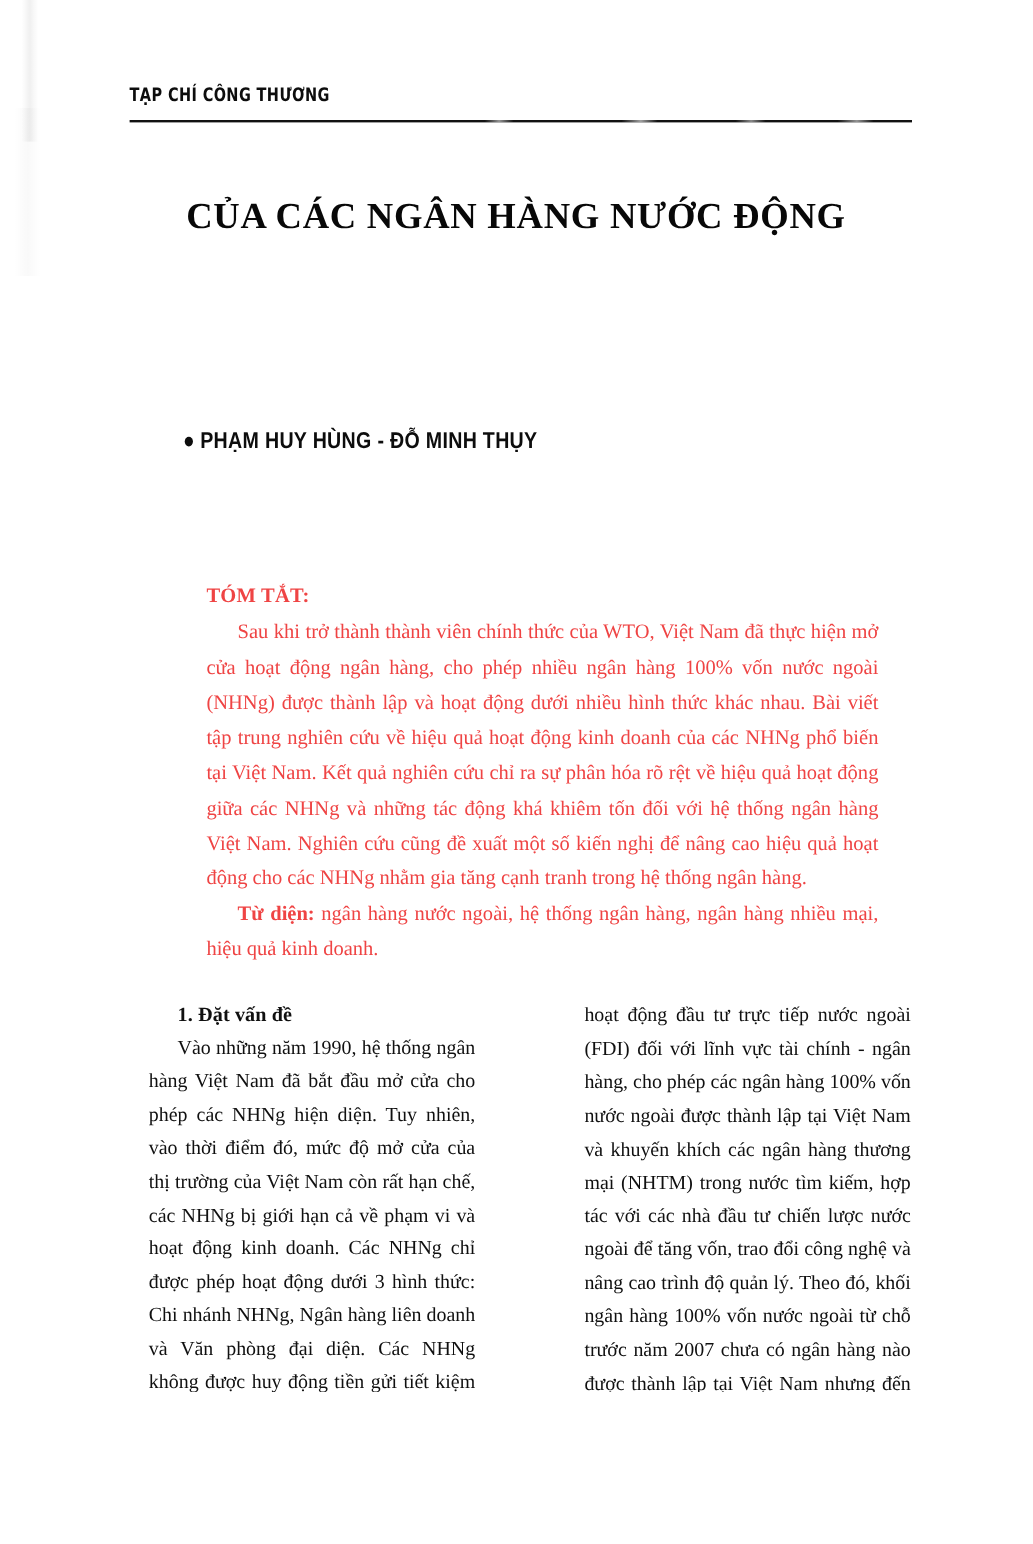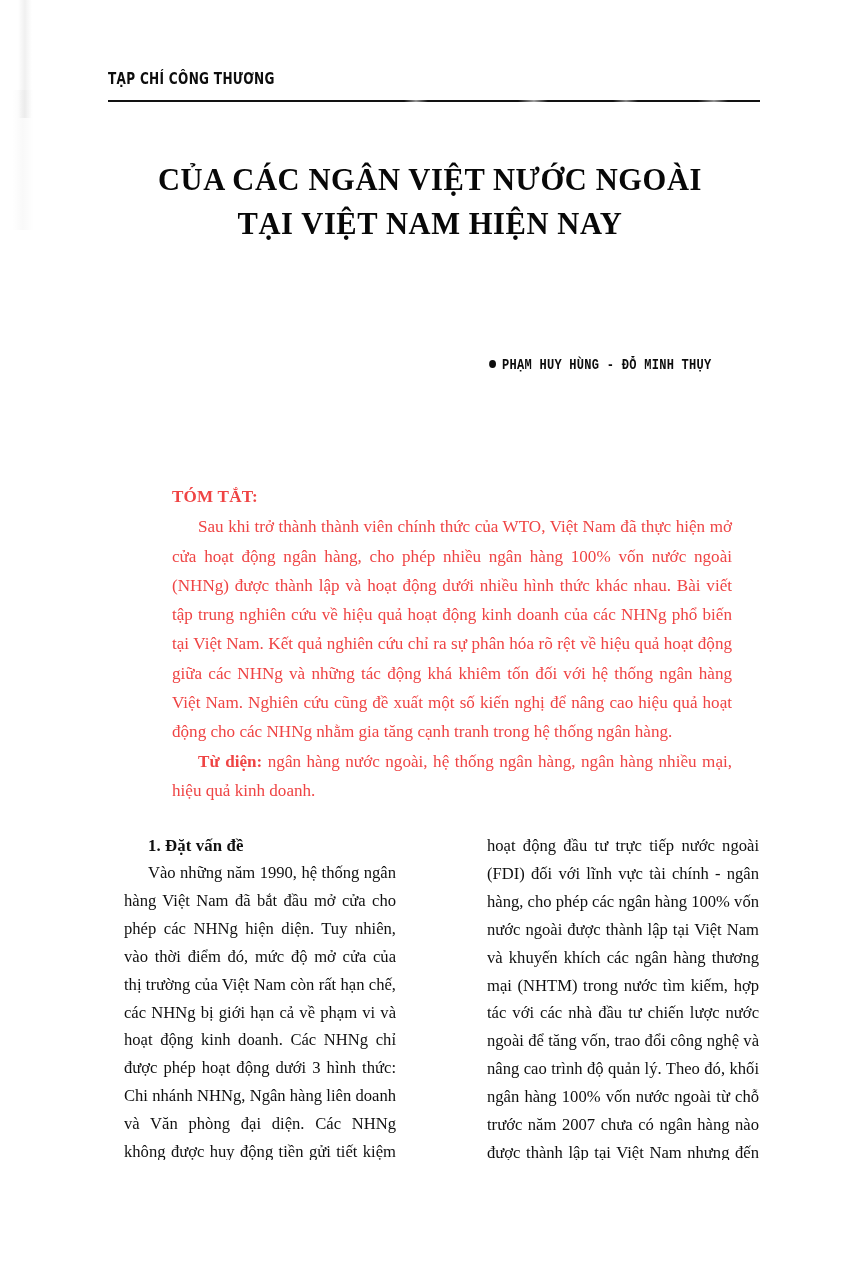--- a/index.html
+++ b/index.html
@@ -109,24 +109,24 @@
     color: #080808;
   }
   .title-line { display: block; white-space: nowrap; }
 
   
   .authors {
     position: absolute;
     left: 130px;
     top: 357px;
     width: 600px;
-    text-align: right;
-    font-family: Liberation Mono, monospace;
-    font-weight: 700;
-    font-size: 14px;
+    text-align: left;
+    font-family: Liberation Sans, sans-serif;
+    font-weight: 700;
+    font-size: 19px;
     letter-spacing: 0.3px;
     color: #0d0d0d;
     white-space: nowrap;
   }
   .authors-inner {
     display: inline-block;
     transform: scaleX(0.86);
     transform-origin: center center;
   }
   .bullet-dot {
@@ -208,22 +208,21 @@
 
   <div class="scan-streak"></div>
   <div class="scan-streak2"></div>
 
   <div class="runhead">
     <div class="runhead-text">TẠP CHÍ CÔNG THƯƠNG</div>
     <div class="runhead-rule"></div>
   </div>
 
   <div class="title">
-    <span class="title-line">CỦA CÁC NGÂN VIỆT NƯỚC NGOÀI</span>
-    <span class="title-line">TẠI VIỆT NAM HIỆN NAY</span>
+    <span class="title-line">CỦA CÁC NGÂN HÀNG NƯỚC ĐỘNG</span>
   </div>
 
   <div class="authors">
     <span class="authors-inner">
       <span class="bullet-dot"></span><span>PHẠM HUY HÙNG - ĐỖ MINH THỤY</span>
     </span>
   </div>
 
   <div class="abstract">
     <span class="head">TÓM TẮT:</span>

